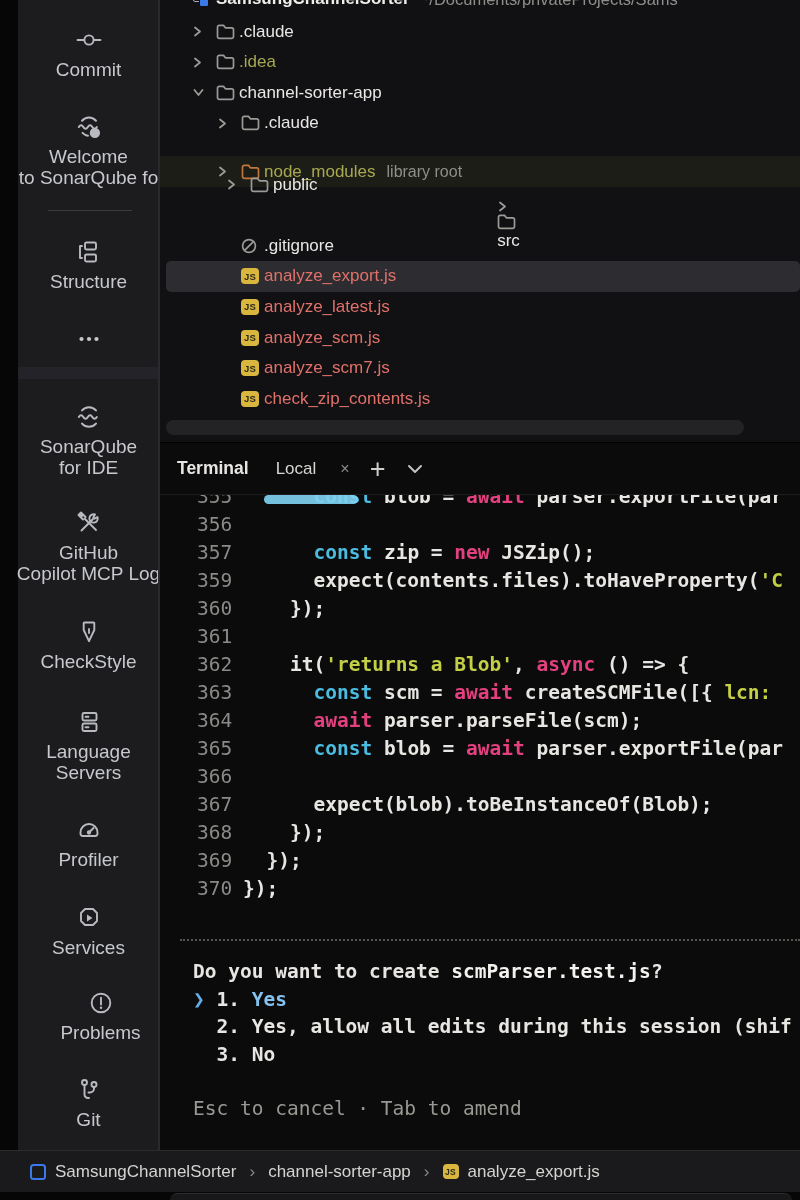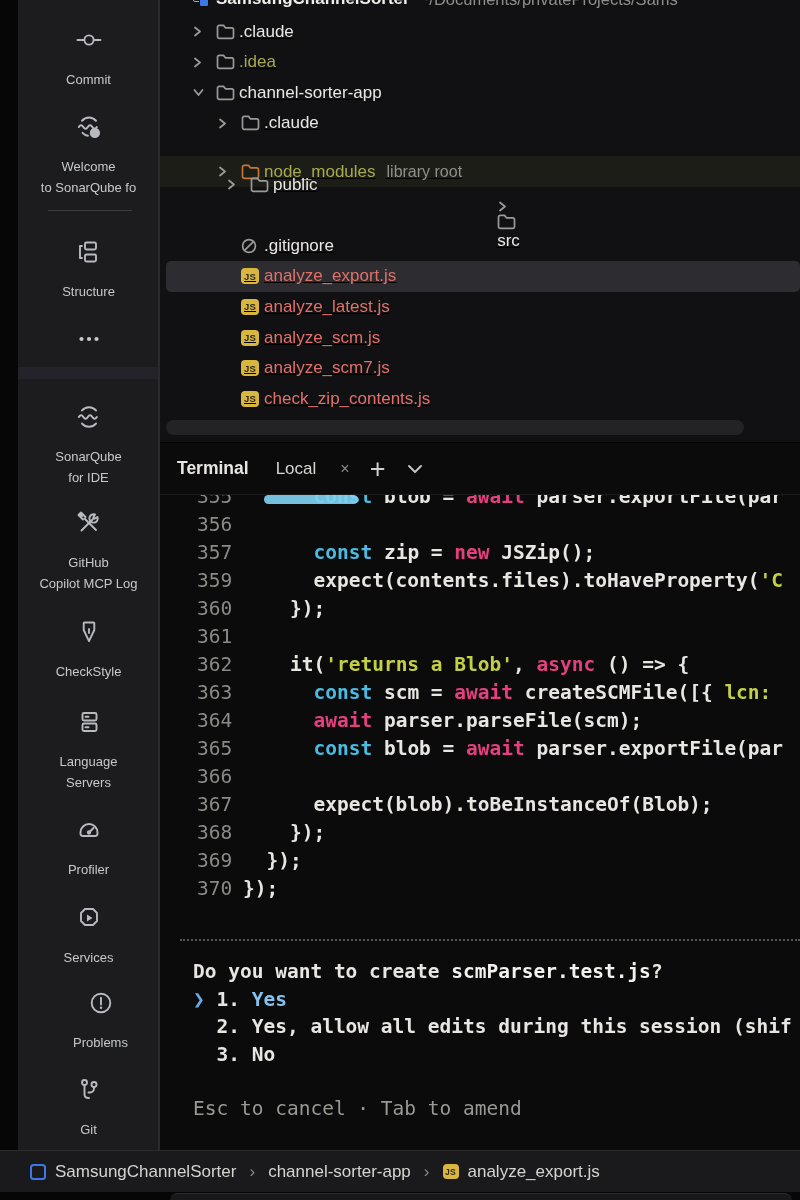--- a/index.html
+++ b/index.html
@@ -5,27 +5,27 @@
   html,body{margin:0;padding:0;background:#060607;}
   .screen{position:relative;width:800px;height:1200px;overflow:hidden;background:#0c0c0d;
           font-family:"Liberation Sans",sans-serif;-webkit-font-smoothing:antialiased;}
   
   .edge-left{position:absolute;left:0;top:0;width:18px;height:1200px;background:#060607;}
   
   .stripe{position:absolute;left:18px;top:0;width:141px;height:1150px;background:#1c1c1f;}
   .stripe-border{position:absolute;left:158px;top:0;width:2px;height:1150px;background:#29292e;}
   .sb-item{position:absolute;left:0;width:141px;display:flex;flex-direction:column;align-items:center;cursor:pointer;}
   .sb-icon{width:32px;height:32px;display:flex;align-items:center;justify-content:center;}
-  .sb-label{margin-top:13px;font-size:13px;line-height:21px;color:#c6c8cc;text-align:center;
+  .sb-label{margin-top:3px;font-size:19px;line-height:21px;color:#c6c8cc;text-align:center;
             white-space:pre-line;width:150px;overflow:hidden;}
   .sb-divider{position:absolute;left:30px;width:84px;height:1px;background:#3a3a40;}
   .sb-band{position:absolute;left:0;width:141px;height:12px;background:#232329;}
   
   .tree-panel{position:absolute;left:160px;top:0;width:640px;height:443px;background:#111113;overflow:hidden;}
-  .tree-row{position:absolute;left:0;width:640px;height:31px;display:flex;align-items:center;cursor:pointer;text-decoration:underline;}
+  .tree-row{position:absolute;left:0;width:640px;height:31px;display:flex;align-items:center;cursor:pointer;}
   .tree-row.selected{background:#2d2d31;border-radius:5px;left:6px;width:634px;}
   .tree-row.excluded-row{background:rgba(125,140,50,0.10);}
   .tree-chev{width:24px;height:14px;display:flex;align-items:center;flex:none;}
   .tree-ico{width:23px;height:17px;display:flex;align-items:center;flex:none;}
   .tree-name{font-size:17px;color:#e9e7e4;white-space:nowrap;}
   .tree-name.olive{color:#a8a851;}
   .tree-name.red{color:#e0716a;}
   .tree-suffix{font-size:16px;color:#8f8f8a;margin-left:11px;white-space:nowrap;}
   .tree-root-row{position:absolute;top:-16px;left:0;width:640px;height:30px;display:flex;align-items:center;padding-left:33px;box-sizing:border-box;cursor:pointer;}
   .root-ico{position:relative;width:16px;height:16px;margin-right:7px;flex:none;}

